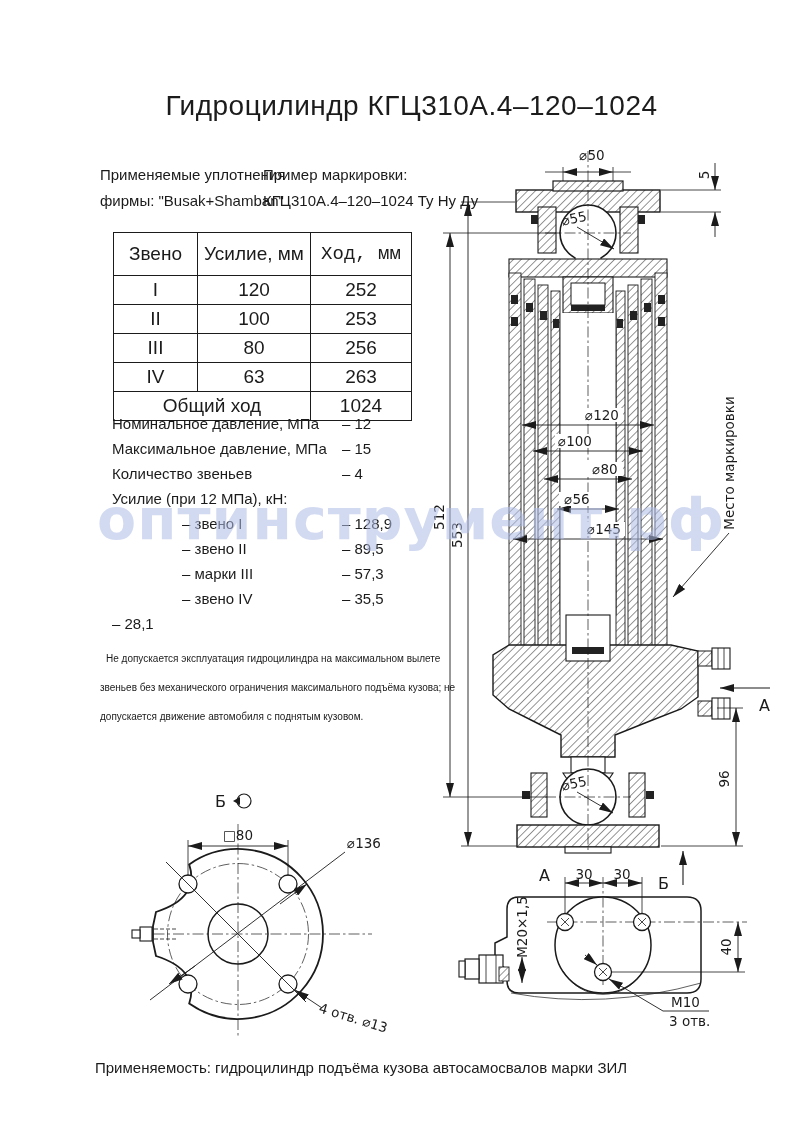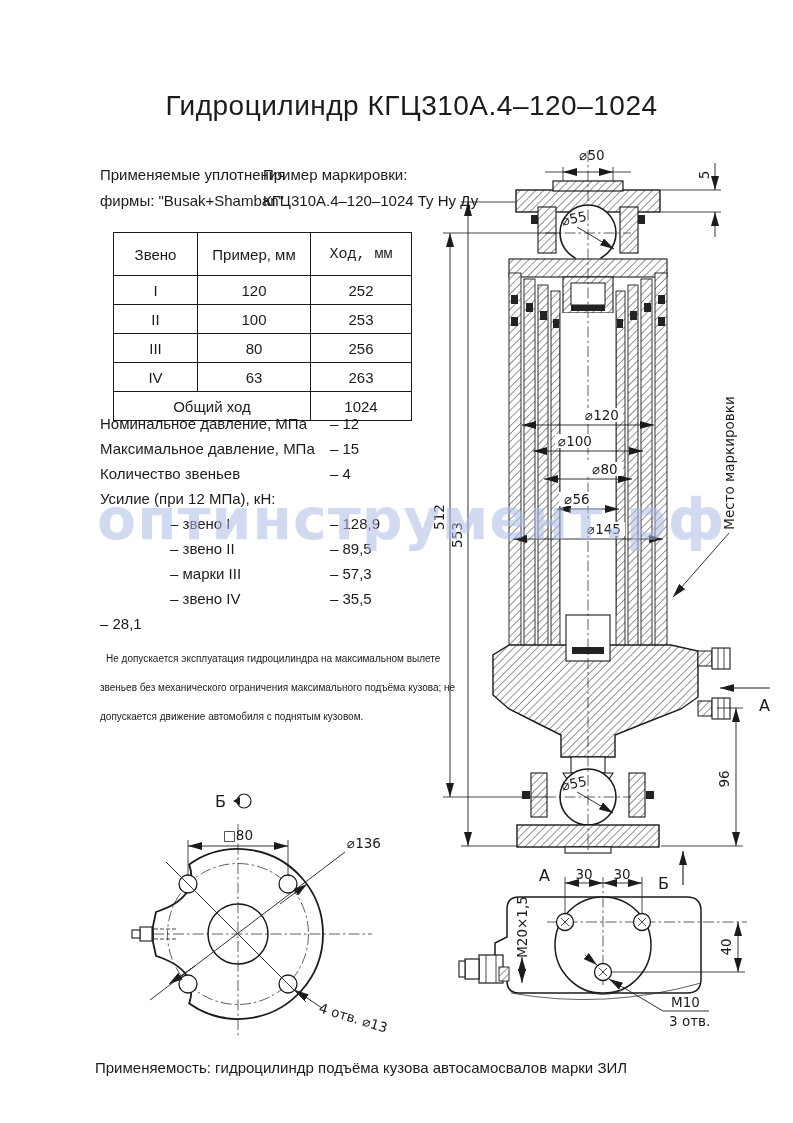--- a/index.html
+++ b/index.html
@@ -2,28 +2,28 @@
 <html><head>
 <meta charset="utf-8">
 <style>
   html,body{margin:0;padding:0;background:#e8e8e8;}
   #page{position:relative;width:793px;height:1123px;background:#ffffff;margin:0 auto;
         font-family:"Liberation Sans",sans-serif;color:#1b1b1b;overflow:hidden;}
   .abs{position:absolute;}
   #title{left:0;top:90px;width:100%;text-align:center;font-size:28px;letter-spacing:.5px;padding-left:30px;box-sizing:border-box;}
   .introline{font-size:15px;line-height:25px;white-space:nowrap;}
   
-  #spec-table{left:113px;top:232px;border-collapse:collapse;font-size:15px;}
+  #spec-table{left:113px;top:232px;border-collapse:collapse;font-size:19px;}
   #spec-table td,#spec-table th{border:1.5px solid #1b1b1b;text-align:center;font-weight:normal;padding:0;}
   #spec-table th{height:42px;}
   #spec-table td{height:28px;}
   .c1{width:83px;} .c2{width:112px;} .c3{width:100px;font-family:Liberation Mono, monospace;}
   
   #specs{left:100px;top:411px;width:360px;font-size:15px;}
-  .specrow{display:flex;height:25px;line-height:25px;}
+  .specrow{display:flex;height:25px;line-height:25px;margin-left:12px;}
   .specrow .lb{width:230px;white-space:nowrap;}
   .specrow.sub .lb{padding-left:70px;box-sizing:border-box;}
   .specrow .vl{white-space:nowrap;}
   #warning{left:100px;top:644px;width:378px;font-size:10px;line-height:29px;text-indent:6px;}
   #footer-line{left:95px;top:1032px;font-size:15px;white-space:nowrap;margin-top:27px;}
   #watermark{left:68px;top:486px;font-size:57px;font-weight:bold;
              font-family:"DejaVu Sans",sans-serif;color:#afbde8;opacity:.55;
              letter-spacing:1px;white-space:nowrap;z-index:30;pointer-events:none;margin-left:29px;}
   svg text{font-family:"DejaVu Sans",sans-serif;fill:#1b1b1b;}
   .dimtxt{font-size:13.5px;}
@@ -38,21 +38,21 @@
 
   <div class="abs introline" style="left:100px;top:162px;">Применяемые уплотнения</div>
   <div class="abs introline" style="left:100px;top:188px;">фирмы: "Busak+Shamban"</div>
   <div class="abs introline" style="left:263px;top:162px;">Пример маркировки:</div>
   <div class="abs introline" style="left:263px;top:188px;">КГЦ310А.4–120–1024 Ту Ну Ду</div>
 
   <table id="spec-table" class="abs">
     <tbody>
         <tr>
       <th class="c1">Звено</th>
-      <th class="c2">Пример, мм</th>
+      <th class="c2">Усилие, мм</th>
       <th class="c3">Ход, мм</th>
     </tr>
     <tr>
       <td>I</td>
       <td>120</td>
       <td>252</td>
     </tr>
     <tr>
       <td>II</td>
       <td>100</td>

